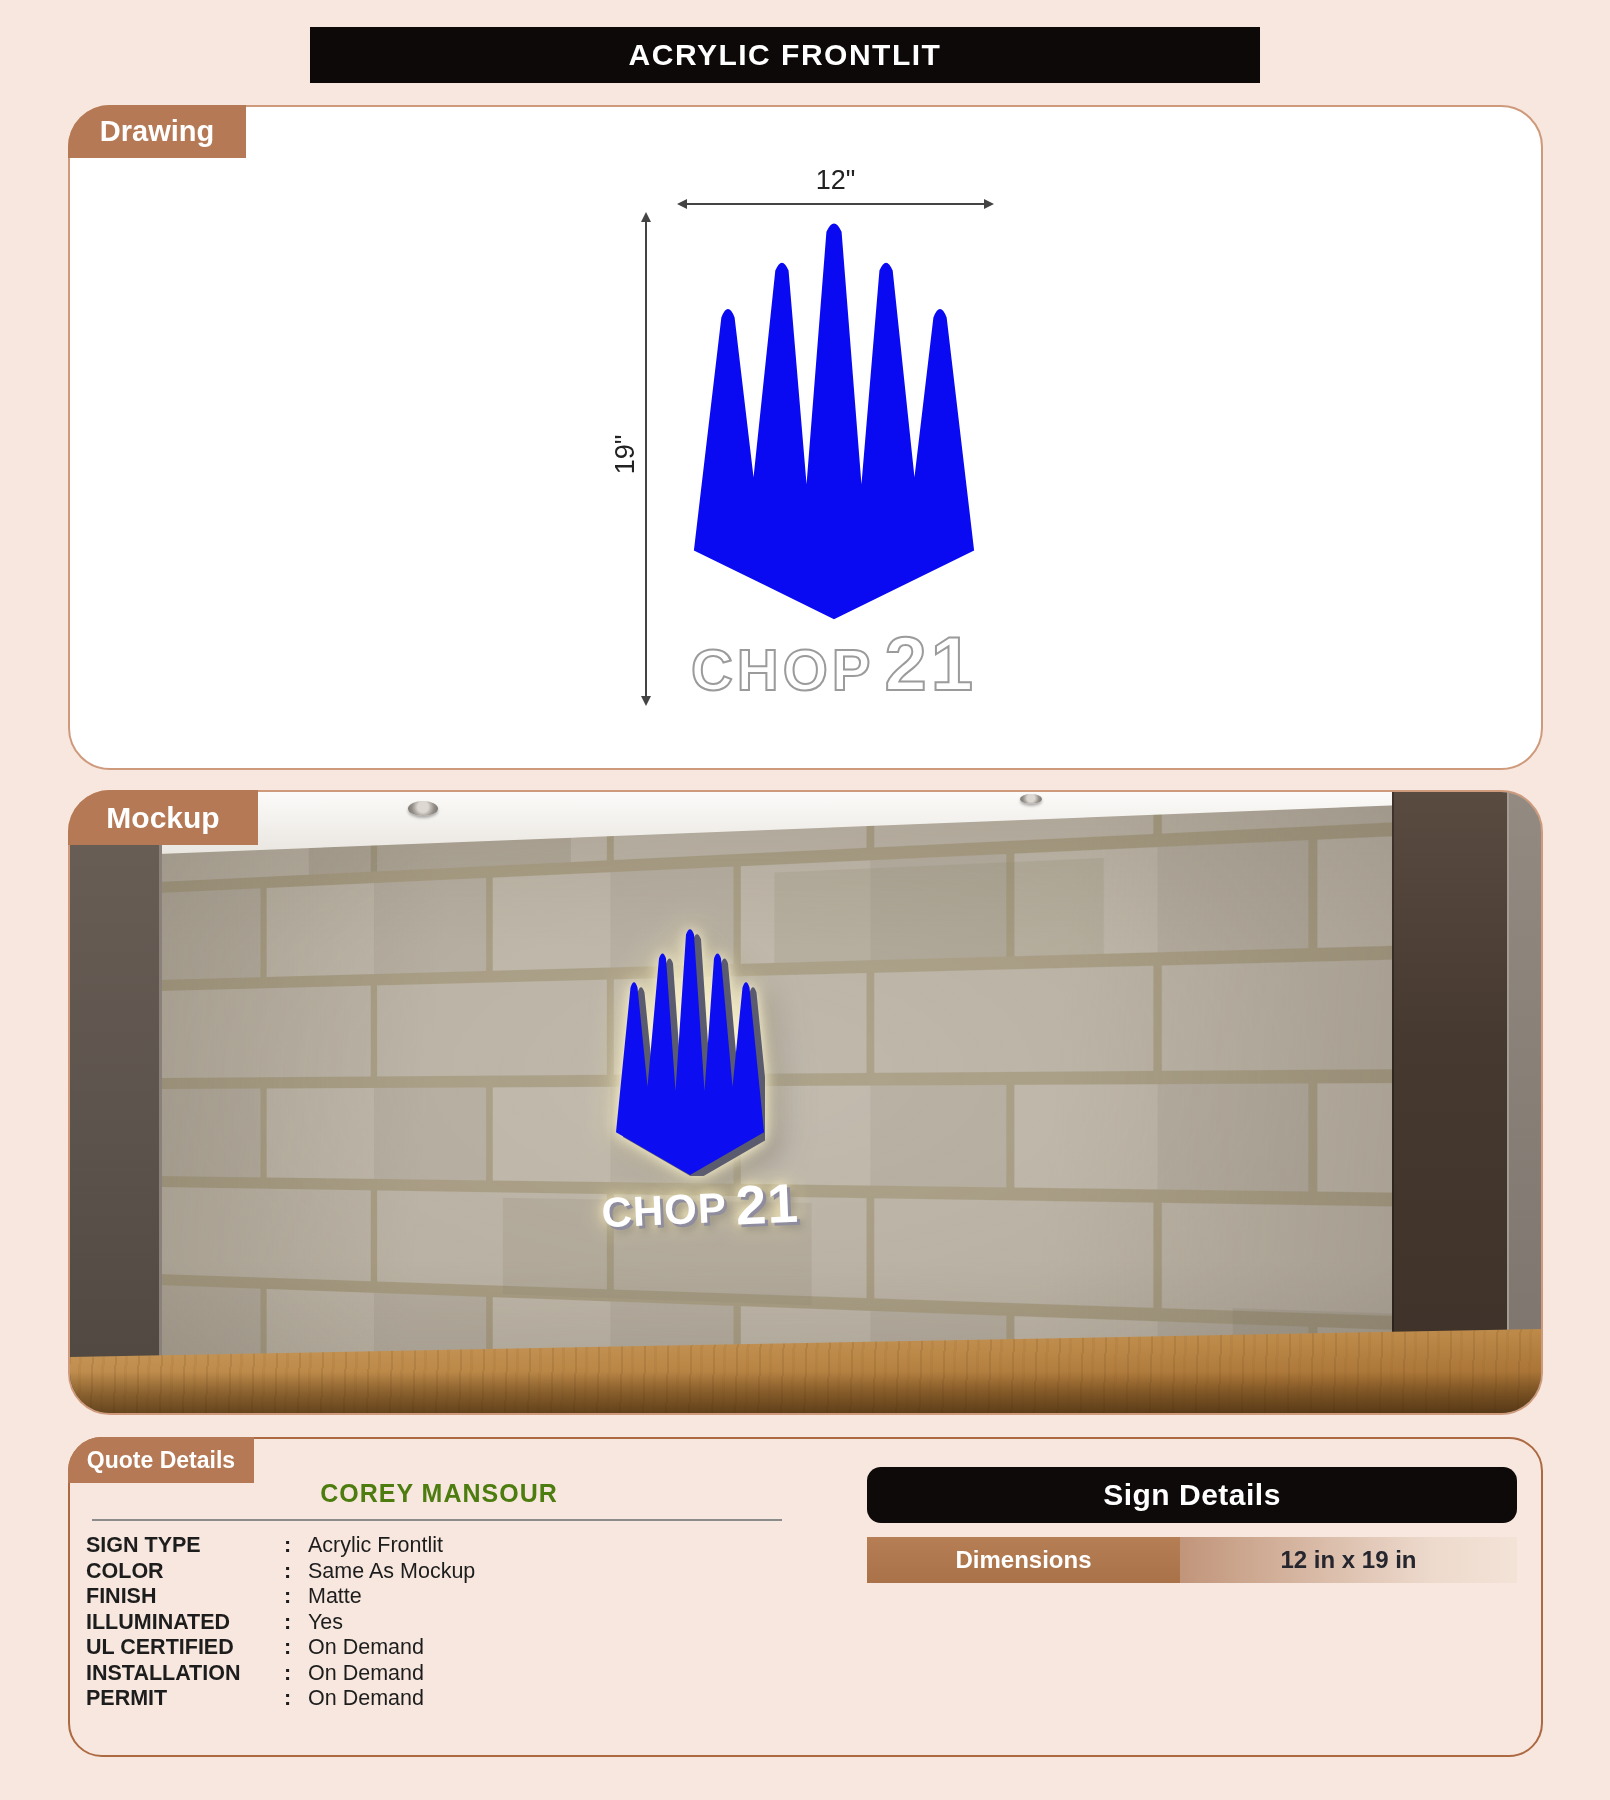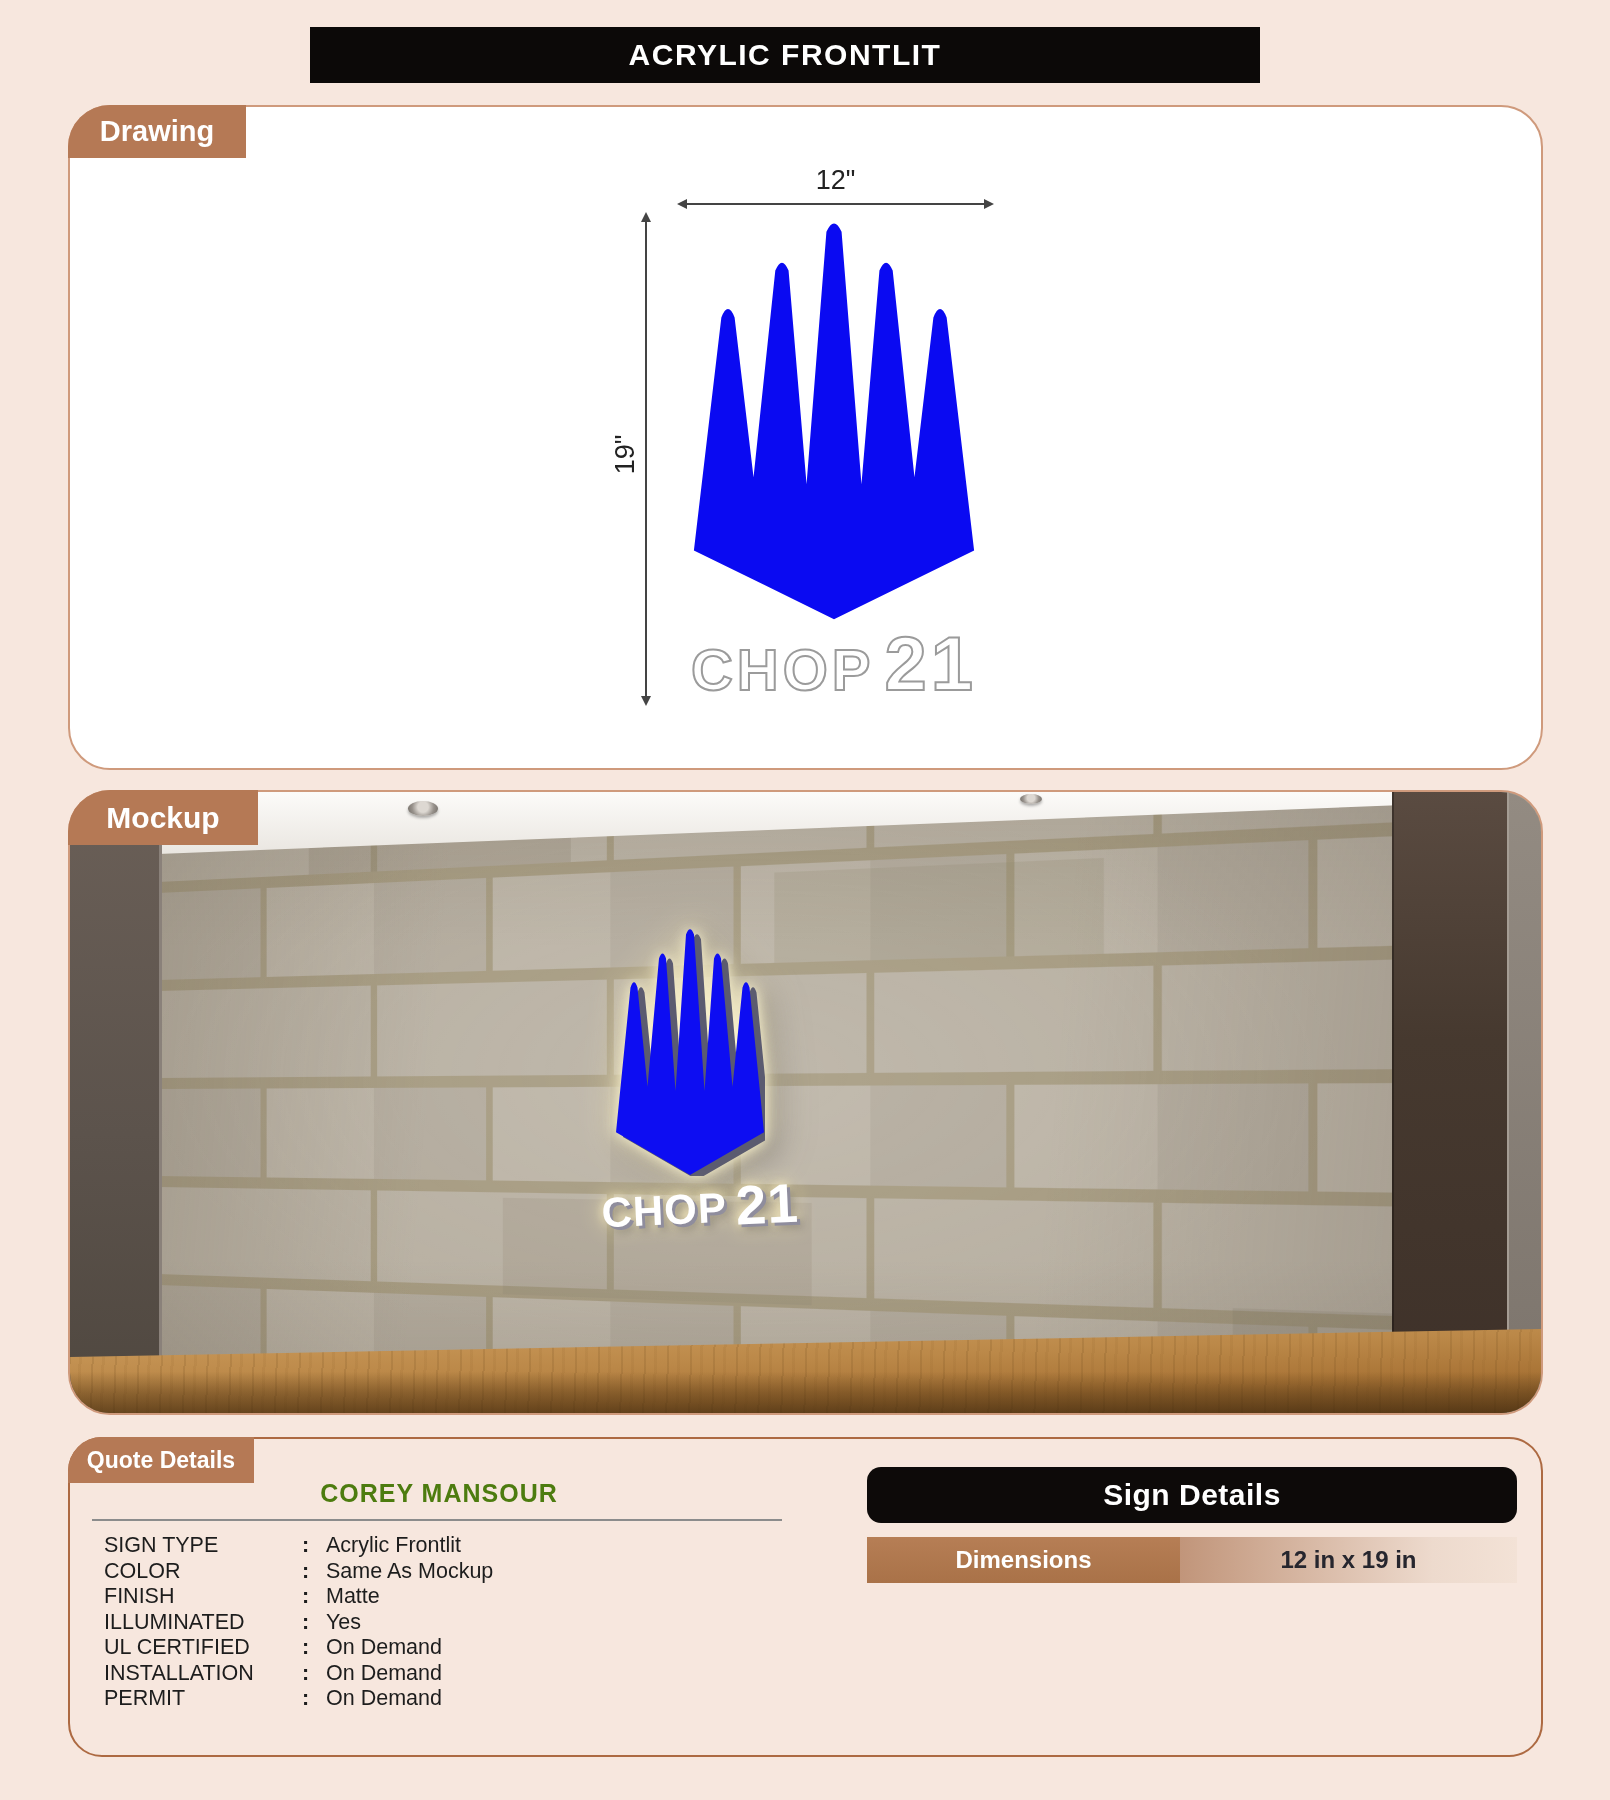--- a/index.html
+++ b/index.html
@@ -114,21 +114,21 @@
   .glow-logo .num { font-size:55px; margin-left:9px; position:relative; top:3px; }
 
   
   .customer {
     position:absolute; left:14px; top:40px; width:710px; text-align:center;
     font-size:25px; font-weight:800; letter-spacing:1px; color:#4d7c0f;
   }
   .cust-line { position:absolute; left:22px; top:80px; width:690px; border-top:2px solid #8c8c8c; }
   .specs { position:absolute; left:16px; top:94px; width:710px; font-size:21.5px; color:#1d1d1d; }
   .spec-row { display:flex; line-height:25.5px; }
-  .spec-label { width:198px; font-weight:normal;margin-left:18px; }
+  .spec-label { width:198px; font-weight:bold; }
   .spec-sep { width:24px; font-weight:bold; }
   .sign-table { position:absolute; left:797px; top:28px; width:650px; }
   .st-header {
     height:56px; background:#0d0a09; border-radius:14px; color:#fff;
     font-size:30px; font-weight:700; letter-spacing:0.5px;
     display:flex; align-items:center; justify-content:center;
   }
   .st-row { display:flex; height:46px; margin-top:14px; }
   .st-row:first-of-type { margin-top:17px; }
   .st-label {

